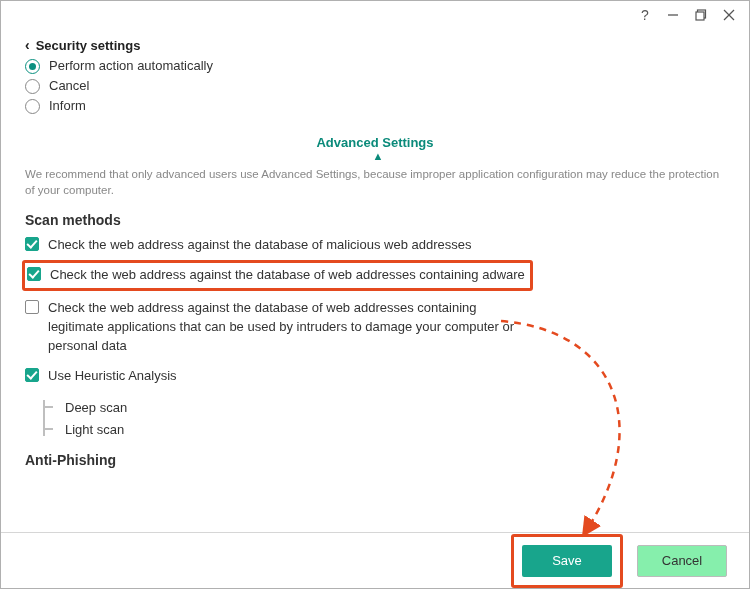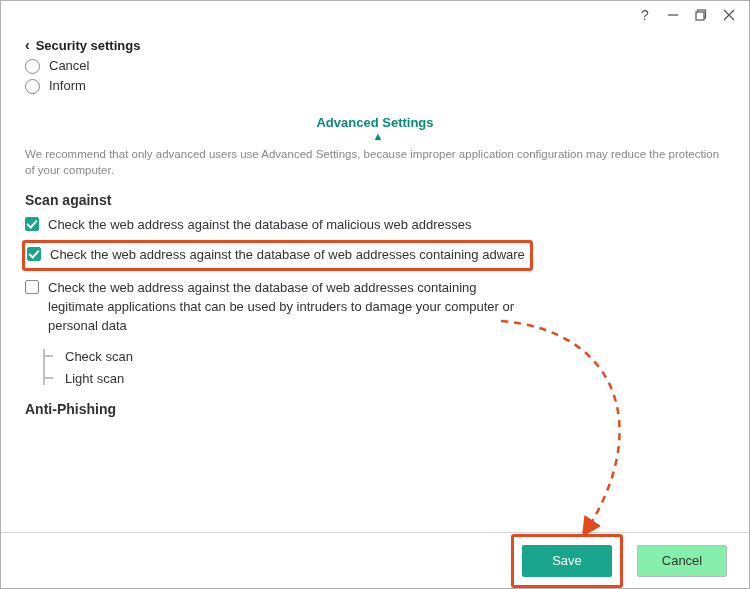--- a/index.html
+++ b/index.html
@@ -158,58 +158,66 @@
 </div>
 
 <div class="content">
   <div class="breadcrumb">
     <span class="chev">‹</span>
     <span>Security settings</span>
   </div>
 
 
   <div class="radio-row">
+    <span class="radio selected"></span>
+    <span>Perform action automatically</span>
+  </div>
+  <div class="radio-row">
     <span class="radio"></span>
     <span>Cancel</span>
   </div>
   <div class="radio-row">
     <span class="radio"></span>
     <span>Inform</span>
   </div>
 
   <div class="adv-toggle">
     <span>Advanced Settings</span>
     <span class="caret">▲</span>
   </div>
   <div class="adv-note">We recommend that only advanced users use Advanced Settings, because improper application configuration may reduce the protection of your computer.</div>
 
-  <h3 class="section-head">Scan against</h3>
+  <h3 class="section-head">Scan methods</h3>
 
   <div class="check-row">
     <span class="checkbox checked"></span>
     <span class="check-text">Check the web address against the database of malicious web addresses</span>
   </div>
 
   <span class="highlight-box">
     <div class="check-row" style="margin:0">
       <span class="checkbox checked"></span>
       <span class="check-text">Check the web address against the database of web addresses containing adware</span>
     </div>
   </span>
 
   <div class="check-row multiline" style="margin-top:8px">
     <span class="checkbox"></span>
     <span class="check-text">Check the web address against the database of web addresses containing legitimate applications that can be used by intruders to damage your computer or personal data</span>
   </div>
 
+  <div class="check-row" style="margin-top:12px">
+    <span class="checkbox checked"></span>
+    <span class="check-text">Use Heuristic Analysis</span>
+  </div>
 
   <div class="scan-levels">
     <div class="scan-level">
       <span class="scan-tick"></span>
-      <span>Check scan</span>
+      <span>Deep scan</span>
     </div>
     <div class="scan-level">
       <span class="scan-tick"></span>
       <span>Light scan</span>
     </div>
   </div>
 
   <h3 class="section-head" style="margin-top:12px">Anti-Phishing</h3>
 </div>
 

